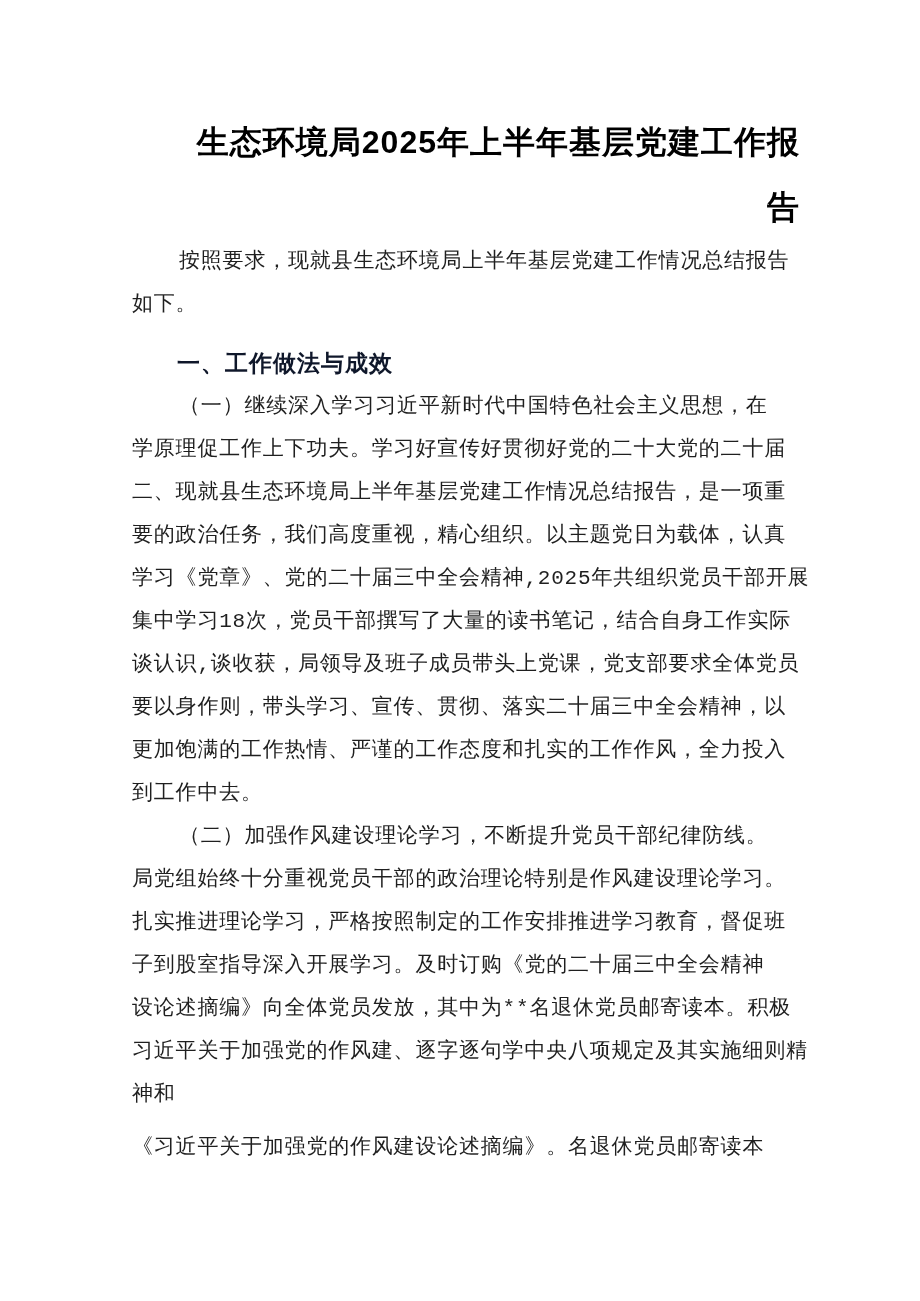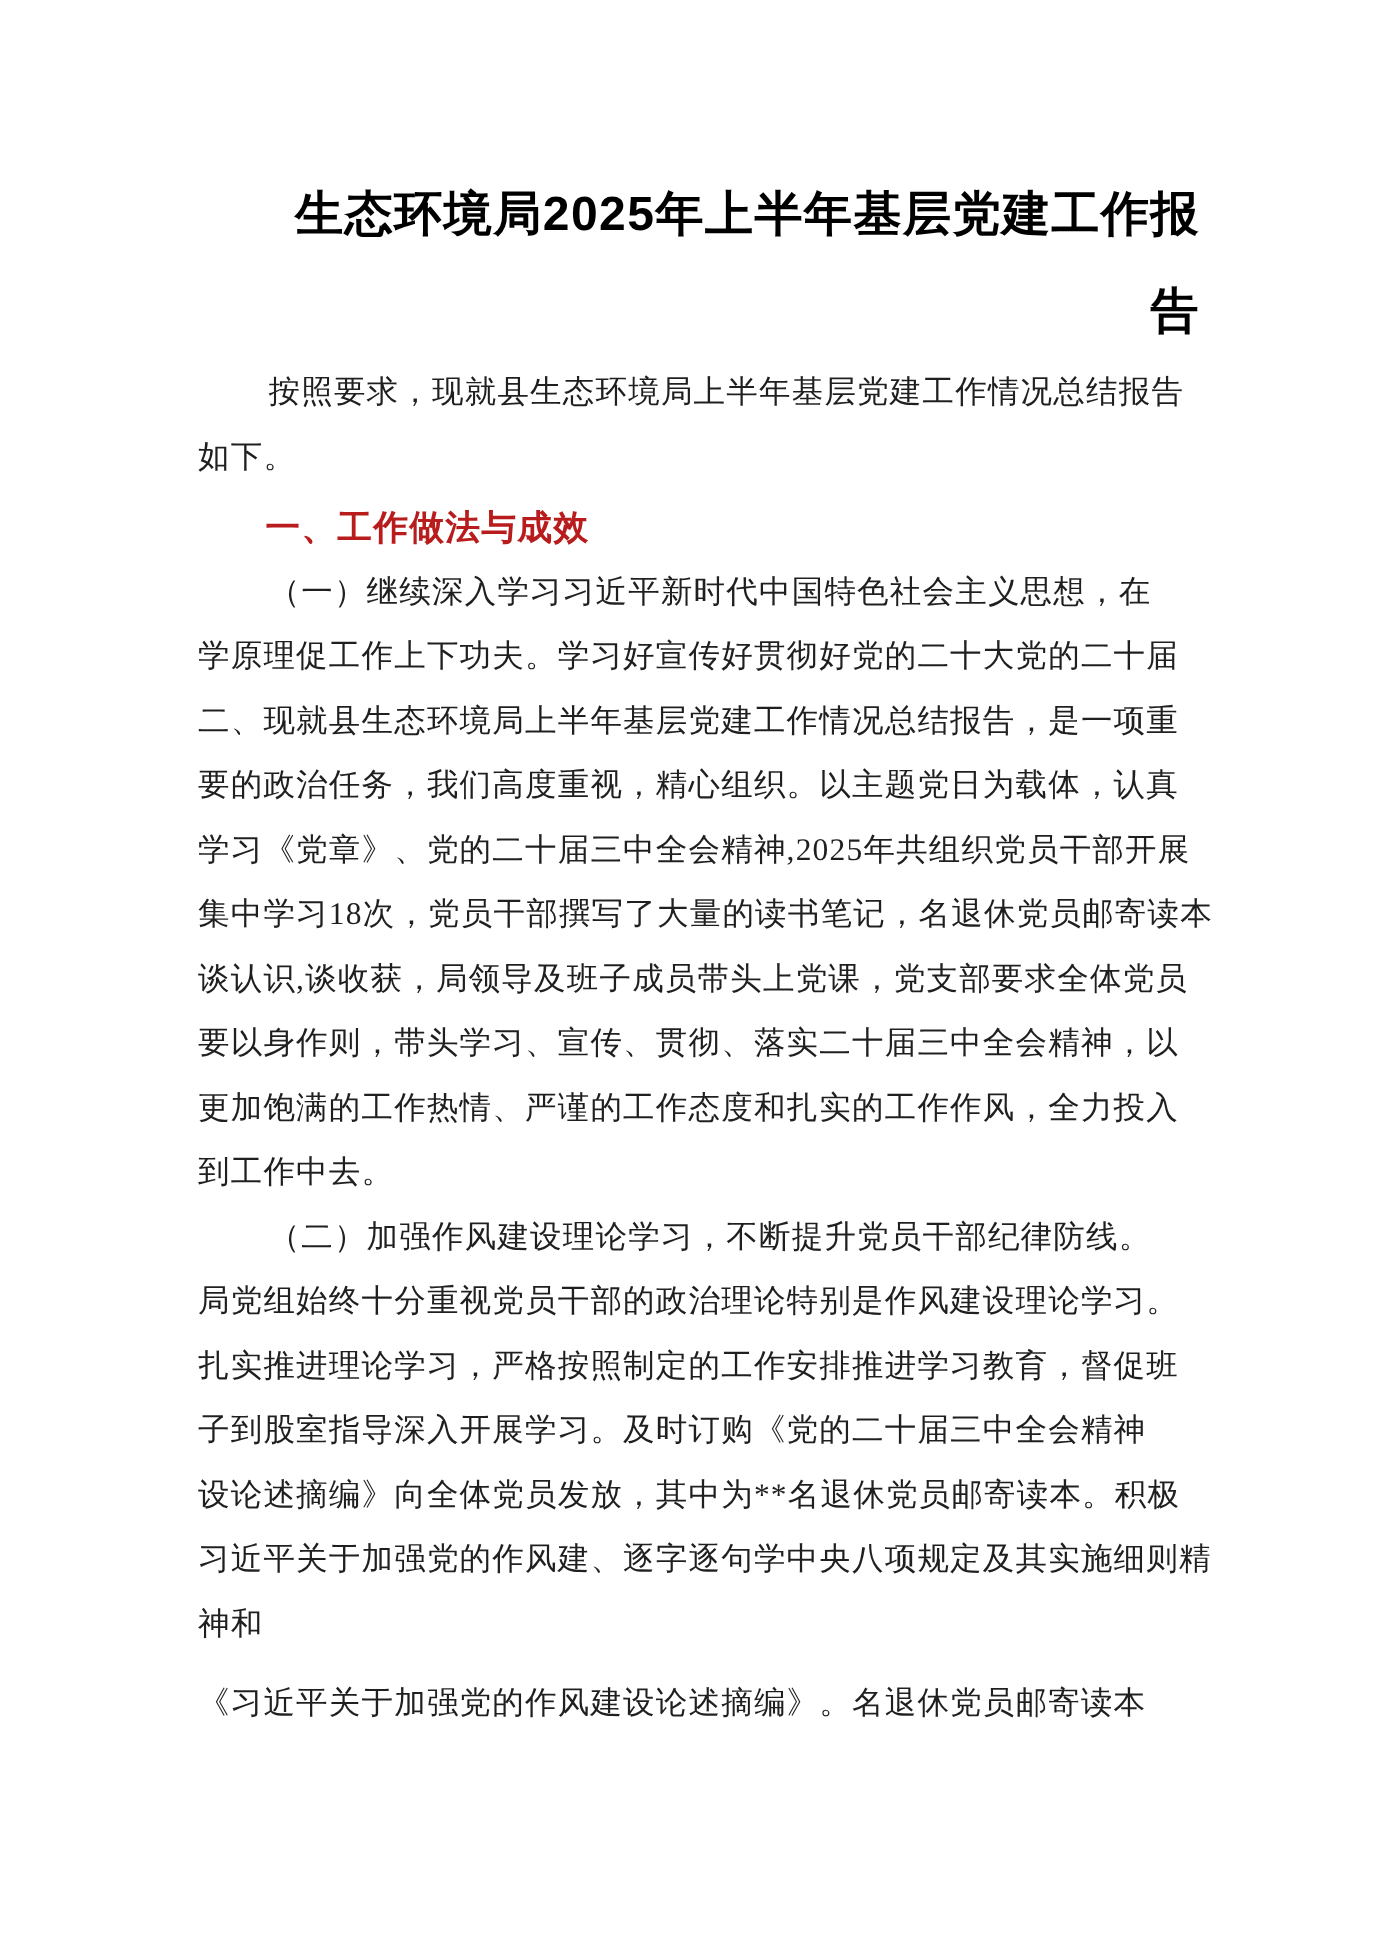--- a/index.html
+++ b/index.html
@@ -23,40 +23,40 @@
     width: 100%;
     text-align: right;
     font-family: "Liberation Sans", "DejaVu Sans", sans-serif;
     font-weight: 700;
     font-size: 32px;
     line-height: 65px;
     letter-spacing: 1px;
     color: #000000;
   }
   .body-line {
-    font-family: Liberation Serif, serif;
+    font-family: Liberation Mono, monospace;
     font-weight: 400;
     font-size: 21px;
     line-height: 43px;
     letter-spacing: 0.8px;
     color: #1f1f1f;
     white-space: nowrap;
   }
   .indent {
     text-indent: 47px;
   }
   .section-heading {
     font-family: "Liberation Sans", "DejaVu Sans", sans-serif;
     font-weight: 700;
     font-size: 23px;
     line-height: 43px;
     letter-spacing: 1px;
-    color: #b91c1c;
+    color: #0f172a;
     text-indent: 45px;
-    margin-top: 4px;
+    margin-top: 16px;
   }
   .para {
     margin: 0;
   }
   .para-gap {
     margin-top: 10px;
   }
 </style>
 </head>
 <body>
@@ -75,21 +75,21 @@
     </div>
 
     <div class="section-heading">一、工作做法与成效</div>
 
     <div class="para">
       <div class="body-line indent">（一）继续深入学习习近平新时代中国特色社会主义思想，在</div>
       <div class="body-line">学原理促工作上下功夫。学习好宣传好贯彻好党的二十大党的二十届</div>
       <div class="body-line">二、现就县生态环境局上半年基层党建工作情况总结报告，是一项重</div>
       <div class="body-line">要的政治任务，我们高度重视，精心组织。以主题党日为载体，认真</div>
       <div class="body-line">学习《党章》、党的二十届三中全会精神,2025年共组织党员干部开展</div>
-      <div class="body-line">集中学习18次，党员干部撰写了大量的读书笔记，名退休党员邮寄读本</div>
+      <div class="body-line">集中学习18次，党员干部撰写了大量的读书笔记，结合自身工作实际</div>
       <div class="body-line">谈认识,谈收获，局领导及班子成员带头上党课，党支部要求全体党员</div>
       <div class="body-line">要以身作则，带头学习、宣传、贯彻、落实二十届三中全会精神，以</div>
       <div class="body-line">更加饱满的工作热情、严谨的工作态度和扎实的工作作风，全力投入</div>
       <div class="body-line">到工作中去。</div>
     </div>
 
     <div class="para">
       <div class="body-line indent">（二）加强作风建设理论学习，不断提升党员干部纪律防线。</div>
       <div class="body-line">局党组始终十分重视党员干部的政治理论特别是作风建设理论学习。</div>
       <div class="body-line">扎实推进理论学习，严格按照制定的工作安排推进学习教育，督促班</div>

